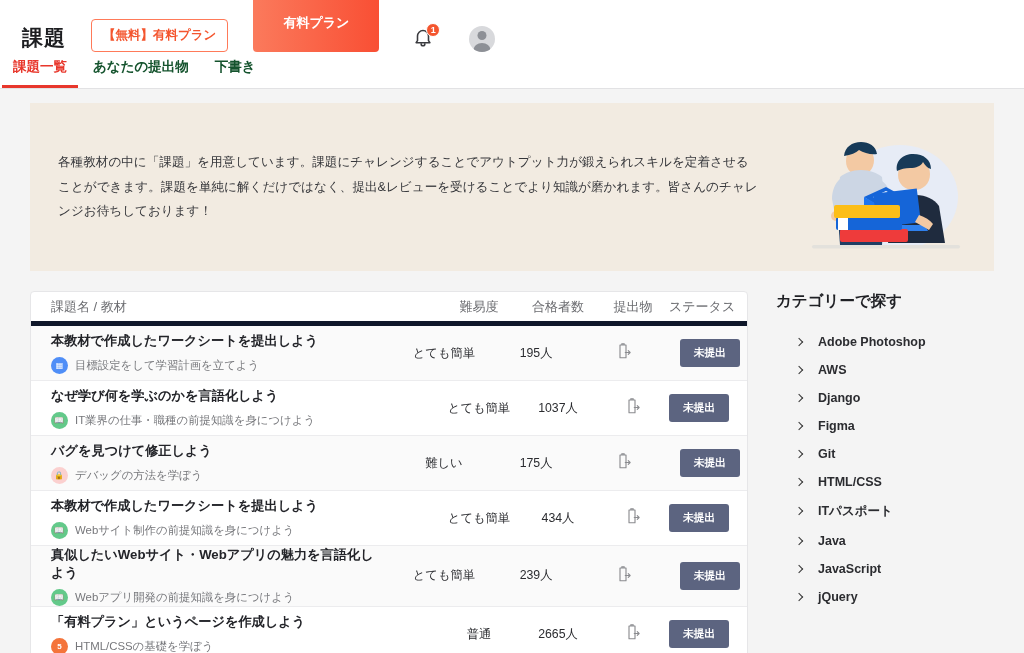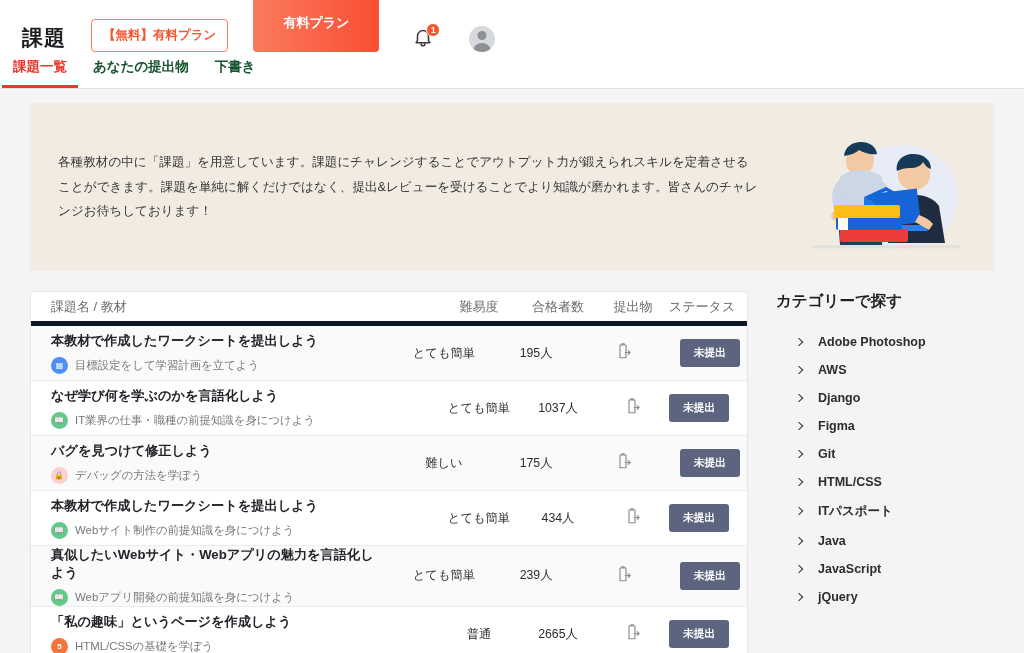--- a/index.html
+++ b/index.html
@@ -413,21 +413,21 @@
   <path d="M4 4h8v17H4z" stroke-linejoin="round"></path>
                 <path d="M6.5 4V2.5h3V4"></path>
   <path d="M11 14h6M15 11.5l2.5 2.5L15 16.5" stroke-linecap="round" stroke-linejoin="round"></path>
               </svg></div>
      <div class="c-stat">
        <span class="badge">未提出</span>
      </div>
           </div>
           <div class="row">
             <div class="c-name">
-       <div class="task-title">「私の趣味」というページを作成しよう</div>
+       <div class="task-title">「有料プラン」というページを作成しよう</div>
        <div class="task-sub">
          <span class="mat-icon mat-orange">5</span>
          <span>HTML/CSSの基礎を学ぼう</span>
        </div>
      </div>
      <div class="c-diff cell-text">普通</div>
      <div class="c-pass cell-text">2665人</div>
      <div class="c-sub"><svg width="15" height="18" viewBox="0 0 20 24" fill="none" stroke="#8a8b8f" stroke-width="1.5">
   <path d="M4 4h8v17H4z" stroke-linejoin="round"></path>
                 <path d="M6.5 4V2.5h3V4"></path>

